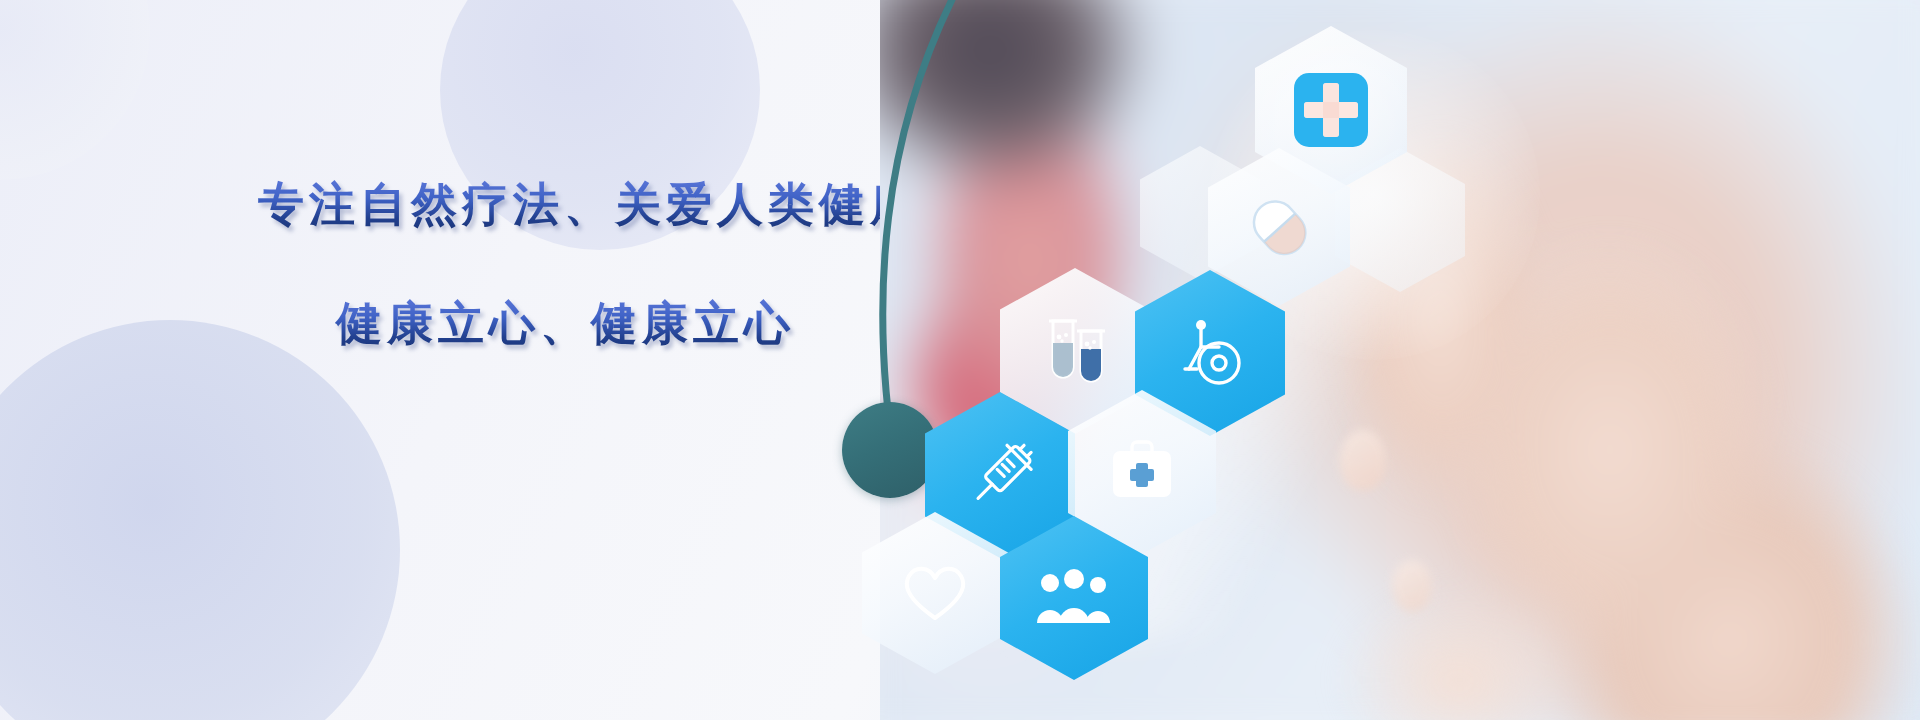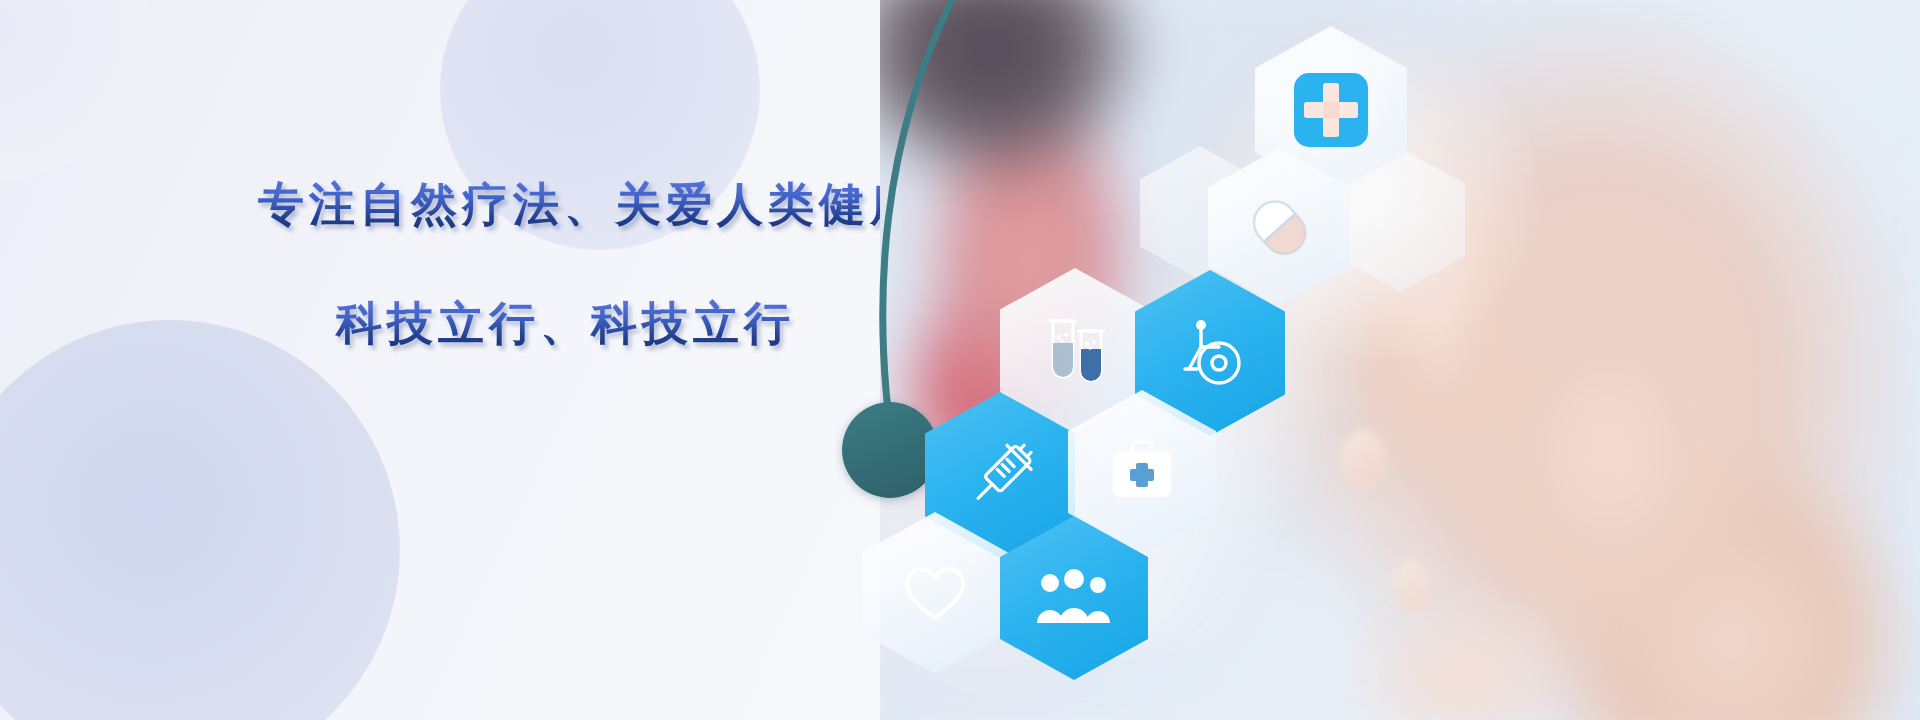--- a/index.html
+++ b/index.html
@@ -146,21 +146,21 @@
 <body>
 
 <div id="banner">
 
   <div class="blob" id="blob-top"></div>
   <div class="blob" id="blob-bottom"></div>
   <div class="blob" id="blob-left-edge"></div>
 
   <div id="headline">
     <div class="hl-line" id="hl-1">专注自然疗法、关爱人类健康</div>
-    <div class="hl-line" id="hl-2">科技立行、科技立行</div>
+    <div class="hl-line" id="hl-2">健康立心、健康立心</div>
   </div>
 
   <div id="photo">
     <div id="hand"></div>
     <div id="fingernail"></div>
     <div id="fingernail2"></div>
     <div id="light-streak"></div>
     <div id="touch-glow"></div>
   </div>
 

